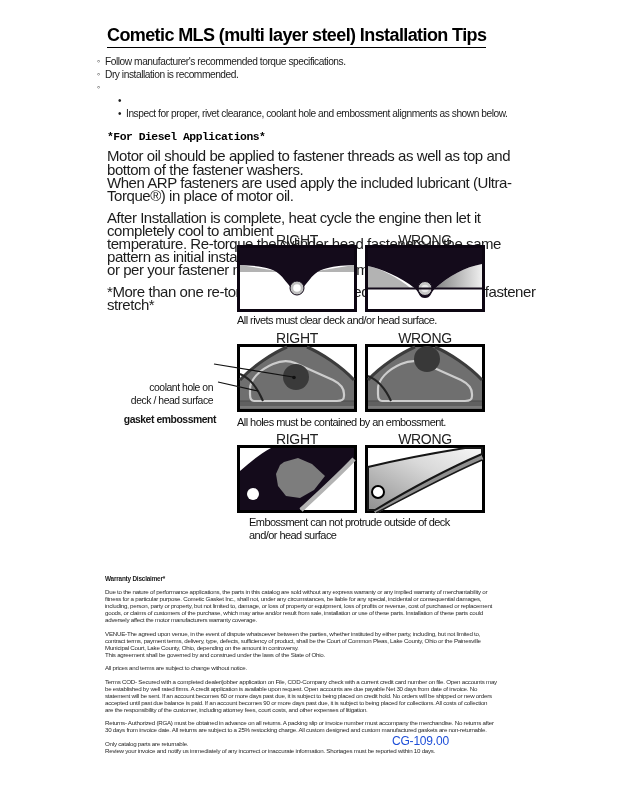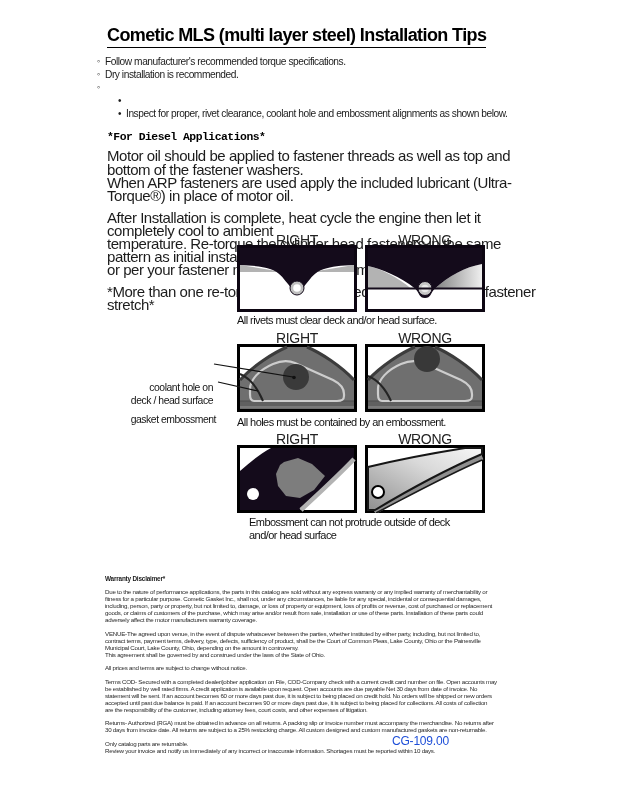--- a/index.html
+++ b/index.html
@@ -108,21 +108,21 @@
     <line x1="3" y1="43.5" x2="117" y2="43.5" stroke="#140b1b" stroke-width="1.8"></line>
   </svg>
 
   <div class="fig-caption" style="top:86px;text-align:center;">All rivets must clear deck and/or head surface.</div>
 
   <div class="fig-label" style="left:237px;top:102px;">RIGHT</div>
   <div class="fig-label" style="left:365px;top:102px;">WRONG</div>
 
   <div class="side-label multiline" style="right:405px;top:117px;width:130px;">coolant hole on
 deck / head surface</div>
-  <div class="side-label" style="right:402px;top:149px;width:130px;">gasket embossment</div>
+  <div class="side-label" style="right:402px;top:149px;width:130px;font-weight:bold;">gasket embossment</div>
 
   <svg class="fig-img" style="left:237px;top:116px;" width="120" height="68" viewBox="0 0 120 68">
     <rect x="1.5" y="1.5" width="117" height="65" fill="#6f6f6f" stroke="#000000" stroke-width="3"></rect>
     <rect x="3" y="57" width="114" height="8" fill="#606060"></rect>
     <rect x="3" y="62" width="114" height="2.5" fill="#7a7a7a"></rect>
     <line x1="3" y1="57" x2="117" y2="57" stroke="#4c4c4c" stroke-width="1"></line>
     <path d="M3,3 L50,3 C36,9 16,22 3,36 Z" fill="#ffffff"></path>
     <path d="M50,3 C36,9 16,22 3,36" stroke="#3c3c3c" stroke-width="3" fill="none"></path>
     <path d="M117,3 L70,3 C84,9 104,22 117,36 Z" fill="#ffffff"></path>
     <path d="M70,3 C84,9 104,22 117,36" stroke="#3c3c3c" stroke-width="3" fill="none"></path>

